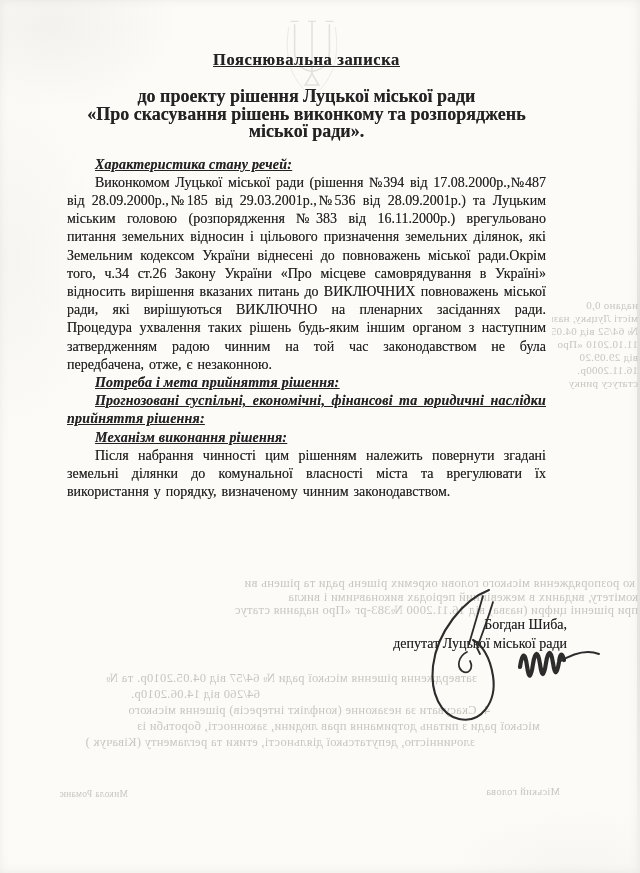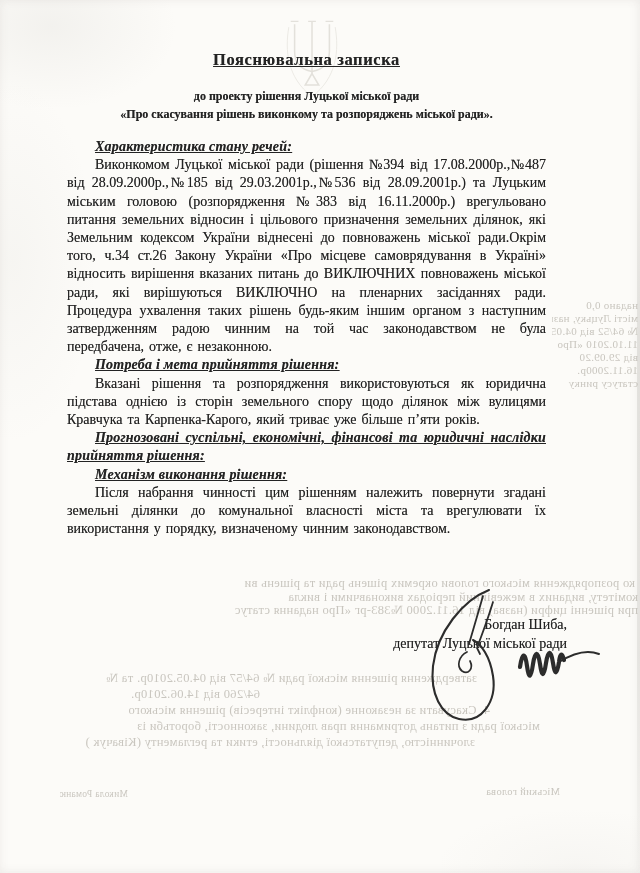--- a/index.html
+++ b/index.html
@@ -33,21 +33,21 @@
     color:#232323;font-size:14px;line-height:18.2px;
     text-shadow:0 0 .4px rgba(20,20,20,.55);
   }
   .title{
     margin:0 0 18px 0;text-align:center;
     font-size:16.5px;font-weight:bold;letter-spacing:.6px;
     text-decoration:underline;line-height:20px;
   }
   .subtitle{
     margin:0 0 15px 0;text-align:center;font-weight:bold;
-    font-size:12px;line-height:17.5px;
+    font-size:18px;line-height:17.5px;
   }
   .sec-h{
     font-weight:bold;font-style:italic;text-decoration:underline;
     text-indent:28px;text-align:justify;letter-spacing:.2px;
   }
   .sec-p{margin:0;text-align:justify;text-indent:28px;word-spacing:1.5px;}
   
   .sig{
     position:absolute;top:616px;right:73px;z-index:2;text-align:right;
     color:#232323;font-size:14px;line-height:18.5px;
@@ -98,21 +98,20 @@
       <div>«Про скасування рішень виконкому та розпоряджень міської ради».</div>
     </div>
 
     <div>
       <div class="sec-h">Характеристика стану речей:</div>
       <p class="sec-p">Виконкомом Луцької міської ради (рішення №394 від 17.08.2000р.,№487 від 28.09.2000р.,№185 від 29.03.2001р.,№536 від 28.09.2001р.) та Луцьким міським головою (розпорядження №383 від 16.11.2000р.) врегульовано питання земельних відносин і цільового призначення земельних ділянок, які Земельним кодексом України віднесені до повноважень міської ради.Окрім того, ч.34 ст.26 Закону України «Про місцеве самоврядування в Україні» відносить вирішення вказаних питань до ВИКЛЮЧНИХ повноважень міської ради, які вирішуються ВИКЛЮЧНО на пленарних засіданнях ради. Процедура ухвалення таких рішень будь-яким іншим органом з наступним затвердженням радою чинним на той час законодавством не була передбачена, отже, є незаконною.</p>
     </div>
 
     <div>
       <div class="sec-h">Потреба і мета прийняття рішення:</div>
-      <p class="sec-p">Вказані рішення та розпорядження використовуються як юридична підстава однією із сторін земельного спору щодо ділянок між вулицями Кравчука та Карпенка-Карого, який триває уже більше п’яти років.</p>
     </div>
 
     <div>
       <div class="sec-h">Прогнозовані суспільні, економічні, фінансові та юридичні наслідки прийняття рішення:</div>
     </div>
 
     <div>
       <div class="sec-h">Механізм виконання рішення:</div>
       <p class="sec-p">Після набрання чинності цим рішенням належить повернути згадані земельні ділянки до комунальної власності міста та врегулювати їх використання у порядку, визначеному чинним законодавством.</p>
     </div>

